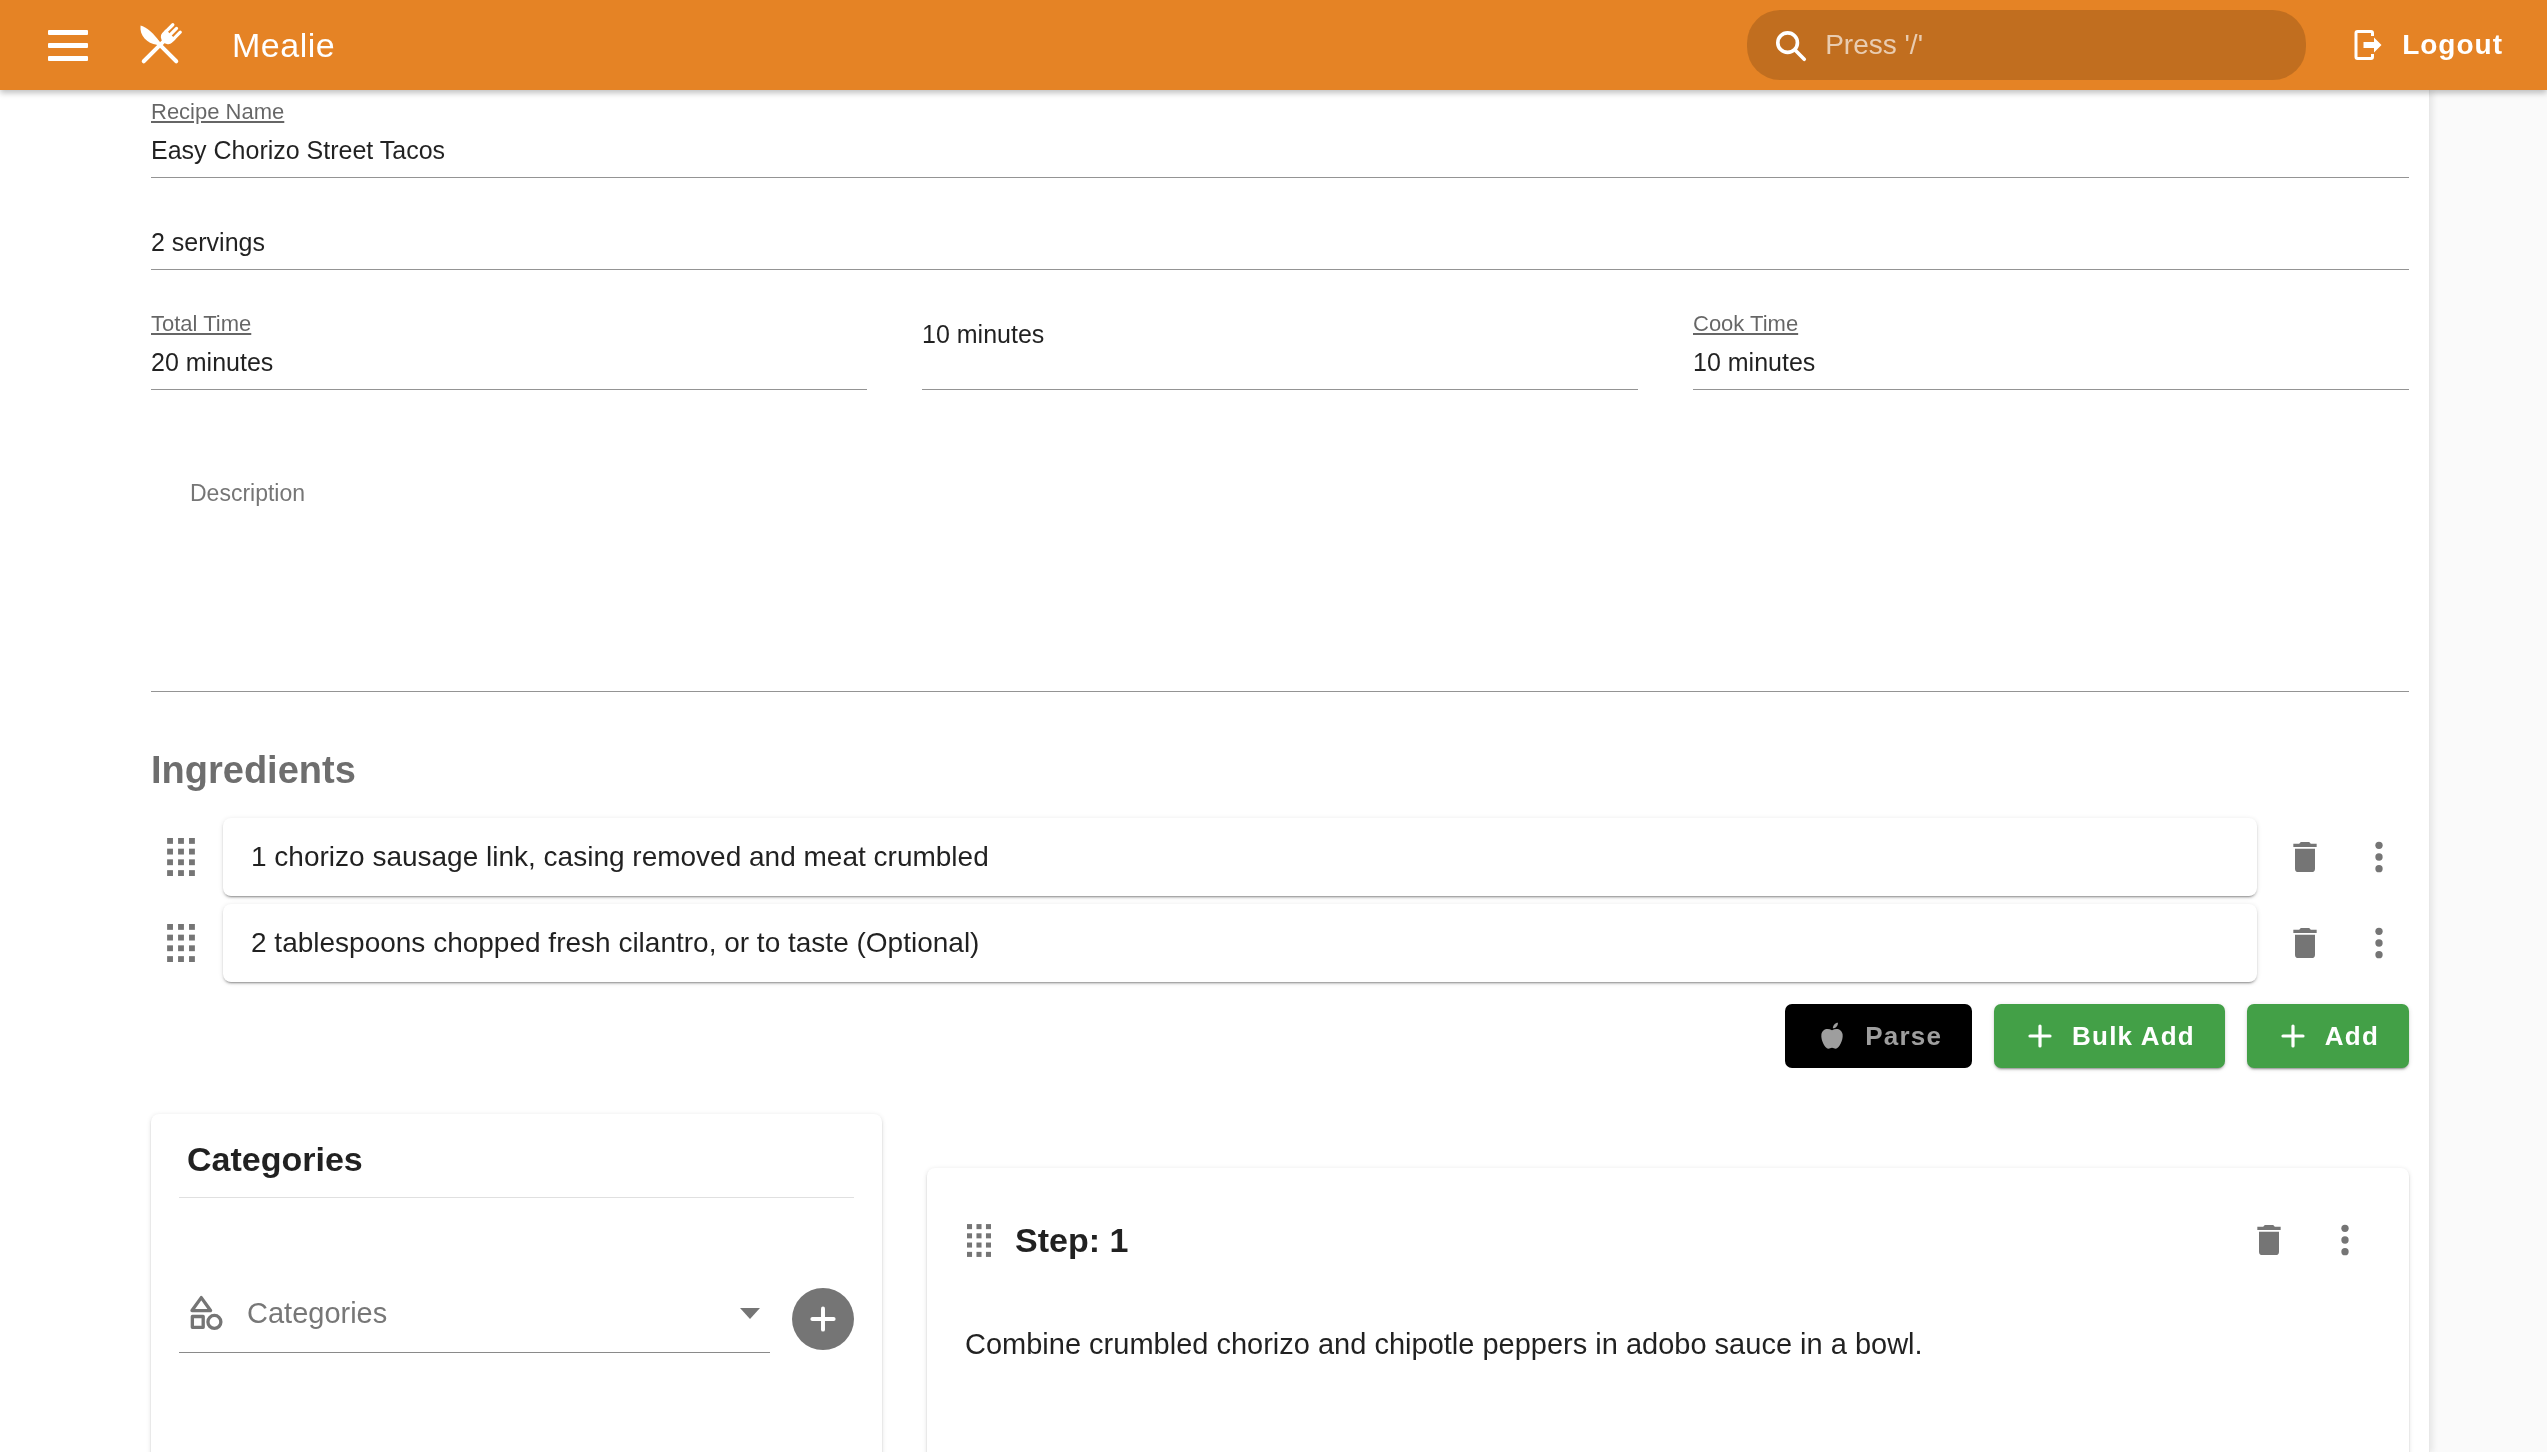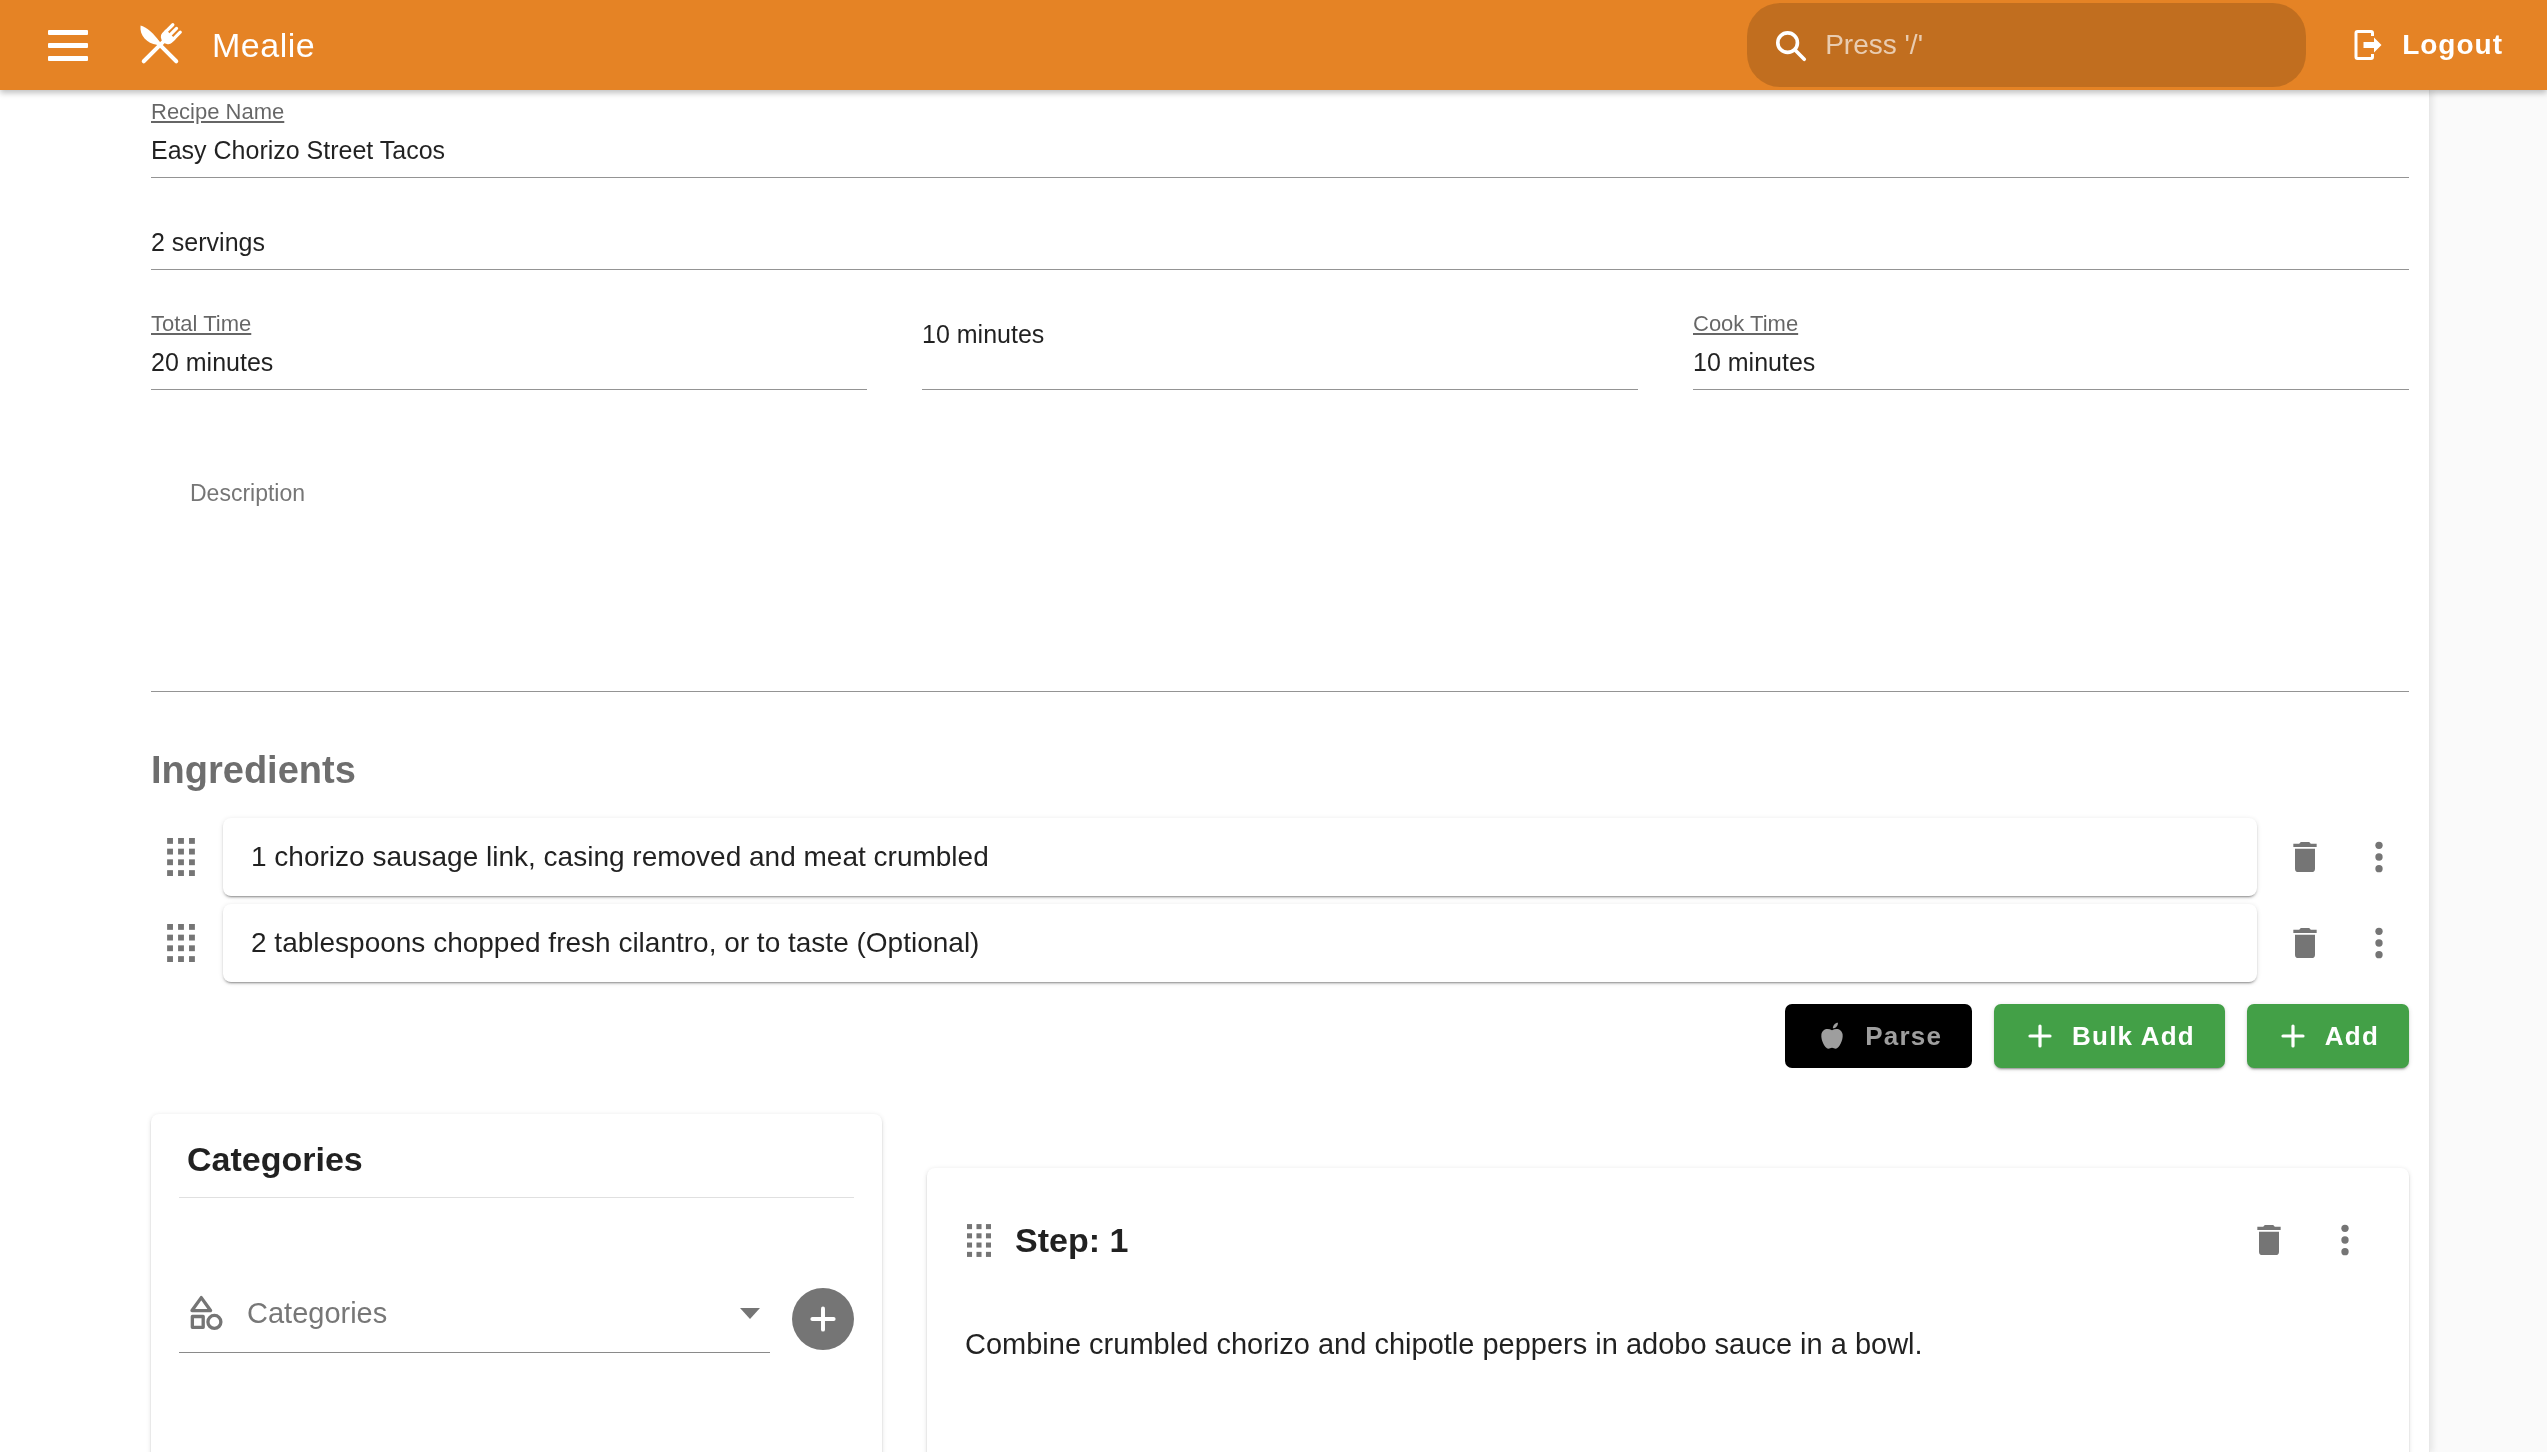--- a/index.html
+++ b/index.html
@@ -7,23 +7,23 @@
     font-family:"Liberation Sans", sans-serif; color:rgba(0,0,0,.87); }
 
   
   .appbar { position:relative; z-index:10; height:90px; background:#E58325;
     display:flex; align-items:center; padding:0 30px 0 36px;
     box-shadow:0 3px 6px rgba(0,0,0,.25); }
   .hamburger { width:64px; height:64px; border:none; background:transparent; cursor:pointer;
     display:flex; flex-direction:column; justify-content:center; gap:8px; align-items:center; }
   .hamburger i { display:block; width:40px; height:5px; background:#fff; border-radius:1px; }
   .logo { width:64px; height:64px; margin-left:28px; display:flex; align-items:center; justify-content:center; }
-  .app-title { color:#fff; font-size:34px; font-weight:500; margin-left:20px; letter-spacing:0.5px; }
+  .app-title { color:#fff; font-size:34px; font-weight:500; margin-left:40px; letter-spacing:0.5px; }
   .spacer { flex:1; }
-  .searchbox { width:559px; height:84px; border-radius:33px; background:rgba(0,0,0,.155);
+  .searchbox { width:559px; height:70px; border-radius:33px; background:rgba(0,0,0,.155);
     display:flex; align-items:center; padding:0 24px; margin-right:30px; }
   .searchbox svg { flex:none; }
   .searchbox input { flex:1; border:none; outline:none; background:transparent;
     font-size:28px; color:#fff; margin-left:16px; font-family:inherit; }
   .searchbox input::placeholder { color:rgba(255,255,255,.65); }
   .logout-btn { display:flex; align-items:center; gap:16px; background:transparent; border:none;
     color:#fff; font-size:28px; font-weight:700; letter-spacing:1px; cursor:pointer;
     height:70px; padding:0 14px; font-family:inherit; }
 
   

